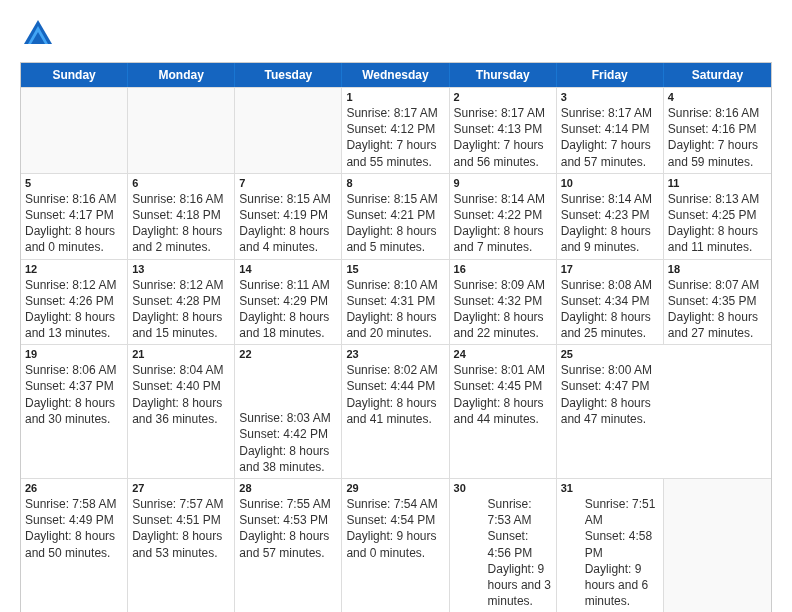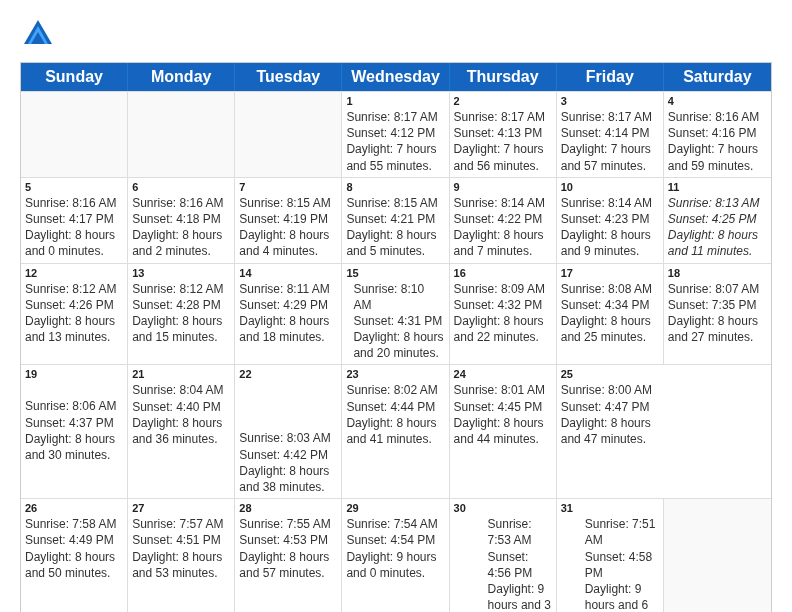--- a/index.html
+++ b/index.html
@@ -61,21 +61,21 @@
       flex-direction: column;
       border: 1px solid #ccc;
     }
     .cal-header {
       display: grid;
       grid-template-columns: repeat(7, 1fr);
       background: #1565c0;
     }
     .cal-header-cell {
       color: #fff;
-      font-size: 16px;
+      font-size: 12px;
       font-weight: bold;
       text-align: center;
       padding: 5px 2px;
       border-right: 1px solid #1976d2;
     }
     .cal-header-cell:last-child { border-right: none; }
     .cal-body {
       display: flex;
       flex-direction: column;
       flex: 1;
@@ -204,21 +204,21 @@
 Daylight: 8 hours and 7 minutes.</div>
           </div>
           <div class="cal-cell">
             <div class="day-num">10</div>
             <div class="info" style="white-space: pre-line;">Sunrise: 8:14 AM
 Sunset: 4:23 PM
 Daylight: 8 hours and 9 minutes.</div>
           </div>
           <div class="cal-cell">
             <div class="day-num">11</div>
-            <div class="info" style="white-space: pre-line; font-style: italic;">Sunrise: 8:13 AM
+            <div class="info" style="white-space: pre-line;">Sunrise: 8:13 AM
 Sunset: 4:25 PM
 Daylight: 8 hours and 11 minutes.</div>
           </div>
         </div>
         <div class="cal-row">
           <div class="cal-cell">
             <div class="day-num">12</div>
             <div class="info" style="white-space: pre-line;">Sunrise: 8:12 AM
 Sunset: 4:26 PM
 Daylight: 8 hours and 13 minutes.</div>
@@ -230,47 +230,47 @@
 Daylight: 8 hours and 15 minutes.</div>
           </div>
           <div class="cal-cell">
             <div class="day-num">14</div>
             <div class="info" style="white-space: pre-line;">Sunrise: 8:11 AM
 Sunset: 4:29 PM
 Daylight: 8 hours and 18 minutes.</div>
           </div>
           <div class="cal-cell">
             <div class="day-num">15</div>
-            <div class="info" style="white-space: pre-line; margin-left: 7px;">Sunrise: 8:10 AM
+            <div class="info" style="white-space: pre-line;">Sunrise: 8:10 AM
 Sunset: 4:31 PM
 Daylight: 8 hours and 20 minutes.</div>
           </div>
           <div class="cal-cell">
             <div class="day-num">16</div>
             <div class="info" style="white-space: pre-line;">Sunrise: 8:09 AM
 Sunset: 4:32 PM
 Daylight: 8 hours and 22 minutes.</div>
           </div>
           <div class="cal-cell">
             <div class="day-num">17</div>
             <div class="info" style="white-space: pre-line;">Sunrise: 8:08 AM
 Sunset: 4:34 PM
 Daylight: 8 hours and 25 minutes.</div>
           </div>
           <div class="cal-cell">
             <div class="day-num">18</div>
             <div class="info" style="white-space: pre-line;">Sunrise: 8:07 AM
-Sunset: 7:35 PM
+Sunset: 4:35 PM
 Daylight: 8 hours and 27 minutes.</div>
           </div>
         </div>
         <div class="cal-row">
           <div class="cal-cell">
             <div class="day-num">19</div>
-            <div class="info" style="white-space: pre-line; margin-top: 16px;">Sunrise: 8:06 AM
+            <div class="info" style="white-space: pre-line;">Sunrise: 8:06 AM
 Sunset: 4:37 PM
 Daylight: 8 hours and 30 minutes.</div>
           </div>
           <div class="cal-cell">
             <div class="day-num">21</div>
             <div class="info" style="white-space: pre-line;">Sunrise: 8:04 AM
 Sunset: 4:40 PM
 Daylight: 8 hours and 36 minutes.</div>
           </div>
           <div class="cal-cell">

